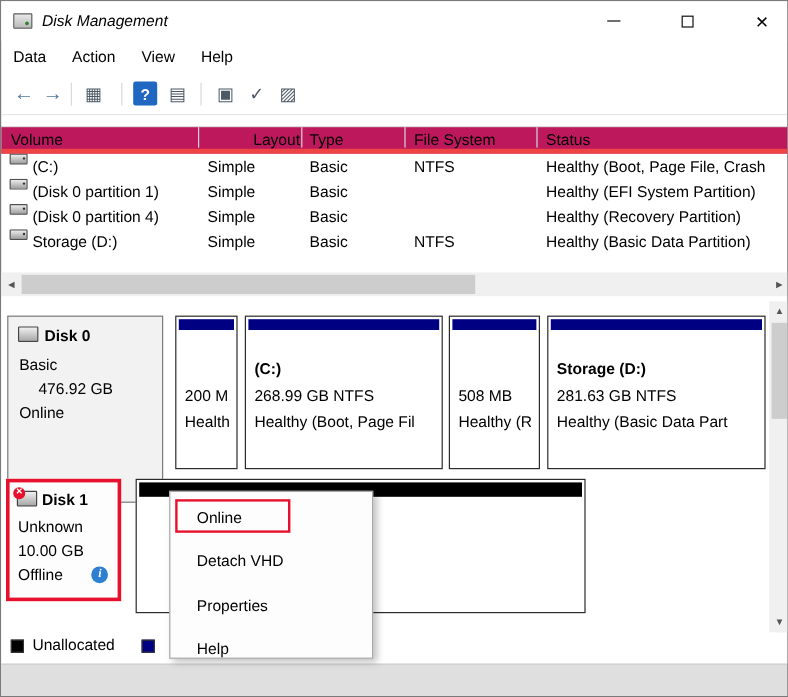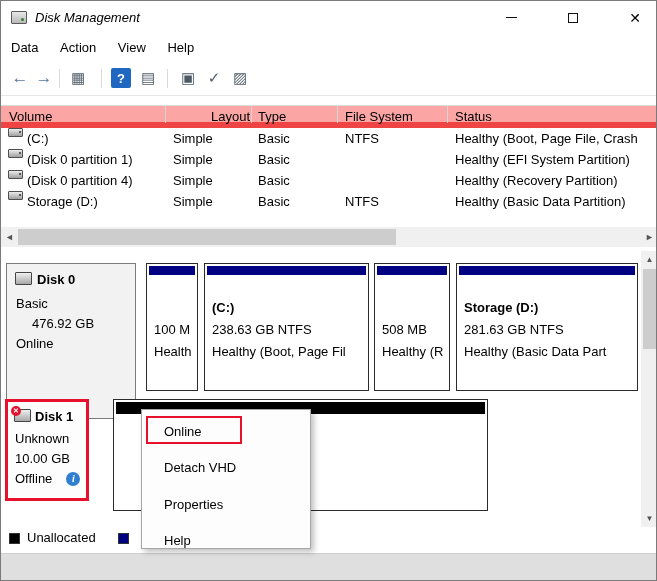--- a/index.html
+++ b/index.html
@@ -25,22 +25,22 @@
   .menubar span { display: inline-block; padding: 0 9px; line-height: 27px; cursor: default; }
   
   .toolbar { position: absolute; top: 60px; left: 0; right: 0; height: 35px; border-bottom: 1px solid #e6e6e6; }
   .tb-icon { position: absolute; top: 6px; width: 22px; height: 22px; display: flex; align-items: center; justify-content: center; }
   .tb-arrow { color: #56789c; font-size: 17px; font-weight: 700; }
   .tb-glyph { color: #4d5a66; font-size: 15px; }
   .tb-help { background: #1f67c0; color: #fff; border-radius: 2px; font-weight: 700; font-size: 13px;
     width: 20px; height: 20px; top: 7px; }
   .tb-sep { position: absolute; top: 8px; width: 1px; height: 19px; background: #d9d9d9; }
   
-  .vheader { position: absolute; top: 104px; left: 0; width: 657px; height: 23px; background: #fca5a5;
-    border-top: 1px solid #dcdcdc; border-bottom: 6px solid #ef4444; }
+  .vheader { position: absolute; top: 104px; left: 0; width: 657px; height: 23px; background: #be185d;
+    border-top: 1px solid #dcdcdc; border-bottom: 4px solid #ef4444; }
   .vheader span { position: absolute; top: 0; line-height: 21px; }
   .col-sep { position: absolute; top: 2px; width: 1px; height: 17px; background: #d4d4d4; }
   .vrow { position: absolute; left: 0; width: 657px; height: 21px; overflow: hidden; }
   .vrow span { position: absolute; top: 0; line-height: 21px; white-space: nowrap; }
   .c-volume { left: 26px; } .c-layout { left: 172px; } .c-type { left: 257px; }
   .c-fs { left: 344px; } .c-status { left: 454px; }
   .h-volume { left: 8px; } .h-layout { left: 172px; margin-left: 38px; } .h-type { left: 257px; }
   .h-fs { left: 344px; } .h-status { left: 454px; }
   .drive-icon { position: absolute; left: 7px; top: 6px; width: 15px; height: 9px;
     background: linear-gradient(#ececec, #9f9f9f); border: 1px solid #4f4f4f; border-radius: 1px; }
@@ -64,26 +64,26 @@
   .dm-icon .badge { position: absolute; left: -4px; top: -4px; width: 10px; height: 10px; border-radius: 50%;
     color: #fff; font-size: 7px; line-height: 10px; text-align: center; font-weight: 700; }
   .part { position: absolute; top: 16px; height: 128px; background: #fff; border: 1px solid #2b2b2b; overflow: hidden; }
   .part .strip { position: absolute; top: 2px; left: 2px; right: 2px; height: 9px; }
   .part .p1 { position: absolute; left: 7px; top: 36px; font-weight: 700; white-space: nowrap; }
   .part .p2 { position: absolute; left: 7px; top: 58px; white-space: nowrap; }
   .part .p3 { position: absolute; left: 7px; top: 80px; white-space: nowrap; }
   .part-1 { left: 145px; width: 52px; } .part-2 { left: 203px; width: 165px; }
   .part-3 { left: 373px; width: 76px; } .part-4 { left: 455px; width: 182px; }
   
-  .disk1-label { position: absolute; left: 4px; top: 152px; width: 84px; height: 102px;
+  .disk1-label { position: absolute; left: 4px; top: 152px; width: 96px; height: 102px;
     background: #fdfdfd; border: 3px solid #e8112d; }
   .disk1-label .dname { position: absolute; left: 27px; top: 7px; font-weight: 700; }
   .disk1-label .dl { position: absolute; left: 7px; white-space: nowrap; }
   .disk1-label .l1 { top: 29px; } .disk1-label .l2 { top: 49px; }
-  .disk1-label .l3 { top: 69px; display: flex; align-items: center; gap: 14px; }
+  .disk1-label .l3 { top: 69px; display: flex; align-items: center; gap: 24px; }
   .disk1-label .dm-icon { left: 6px; top: 7px; }
   .info-icon { width: 14px; height: 14px; border-radius: 50%; color: #fff; display: inline-flex;
     align-items: center; justify-content: center; font-size: 10px; font-style: italic; font-weight: 700;
     font-family: "Liberation Serif", serif; }
   .disk1-bar { position: absolute; left: 112px; top: 152px; width: 375px; height: 112px;
     background: #fff; border: 1px solid #2b2b2b; }
   .disk1-bar .strip { position: absolute; top: 2px; left: 2px; right: 2px; height: 12px; }
   
   .ctx-menu { position: absolute; left: 140px; top: 162px; width: 170px; height: 140px; background: #fdfdfd;
     border: 1px solid #a6a6a6; box-shadow: 3px 3px 6px rgba(0,0,0,0.25); z-index: 10; }
@@ -201,27 +201,27 @@
       <span class="dm-icon"></span>
       <span class="dname">Disk 0</span>
       <span class="dline1">Basic</span>
       <span class="dline2">476.92 GB</span>
       <span class="dline3">Online</span>
     </div>
 
     <div class="part part-1">
       <span class="strip" style="background-color: rgb(0, 0, 130);"></span>
       <span class="p1"></span>
-      <span class="p2">100 M</span>
+      <span class="p2">200 M</span>
       <span class="p3">Health</span>
     </div>
     <div class="part part-2">
       <span class="strip" style="background-color: rgb(0, 0, 130);"></span>
       <span class="p1">(C:)</span>
-      <span class="p2">238.63 GB NTFS</span>
+      <span class="p2">268.99 GB NTFS</span>
       <span class="p3">Healthy (Boot, Page Fil</span>
     </div>
     <div class="part part-3">
       <span class="strip" style="background-color: rgb(0, 0, 130);"></span>
       <span class="p1"></span>
       <span class="p2">508 MB</span>
       <span class="p3">Healthy (R</span>
     </div>
     <div class="part part-4">
       <span class="strip" style="background-color: rgb(0, 0, 130);"></span>

